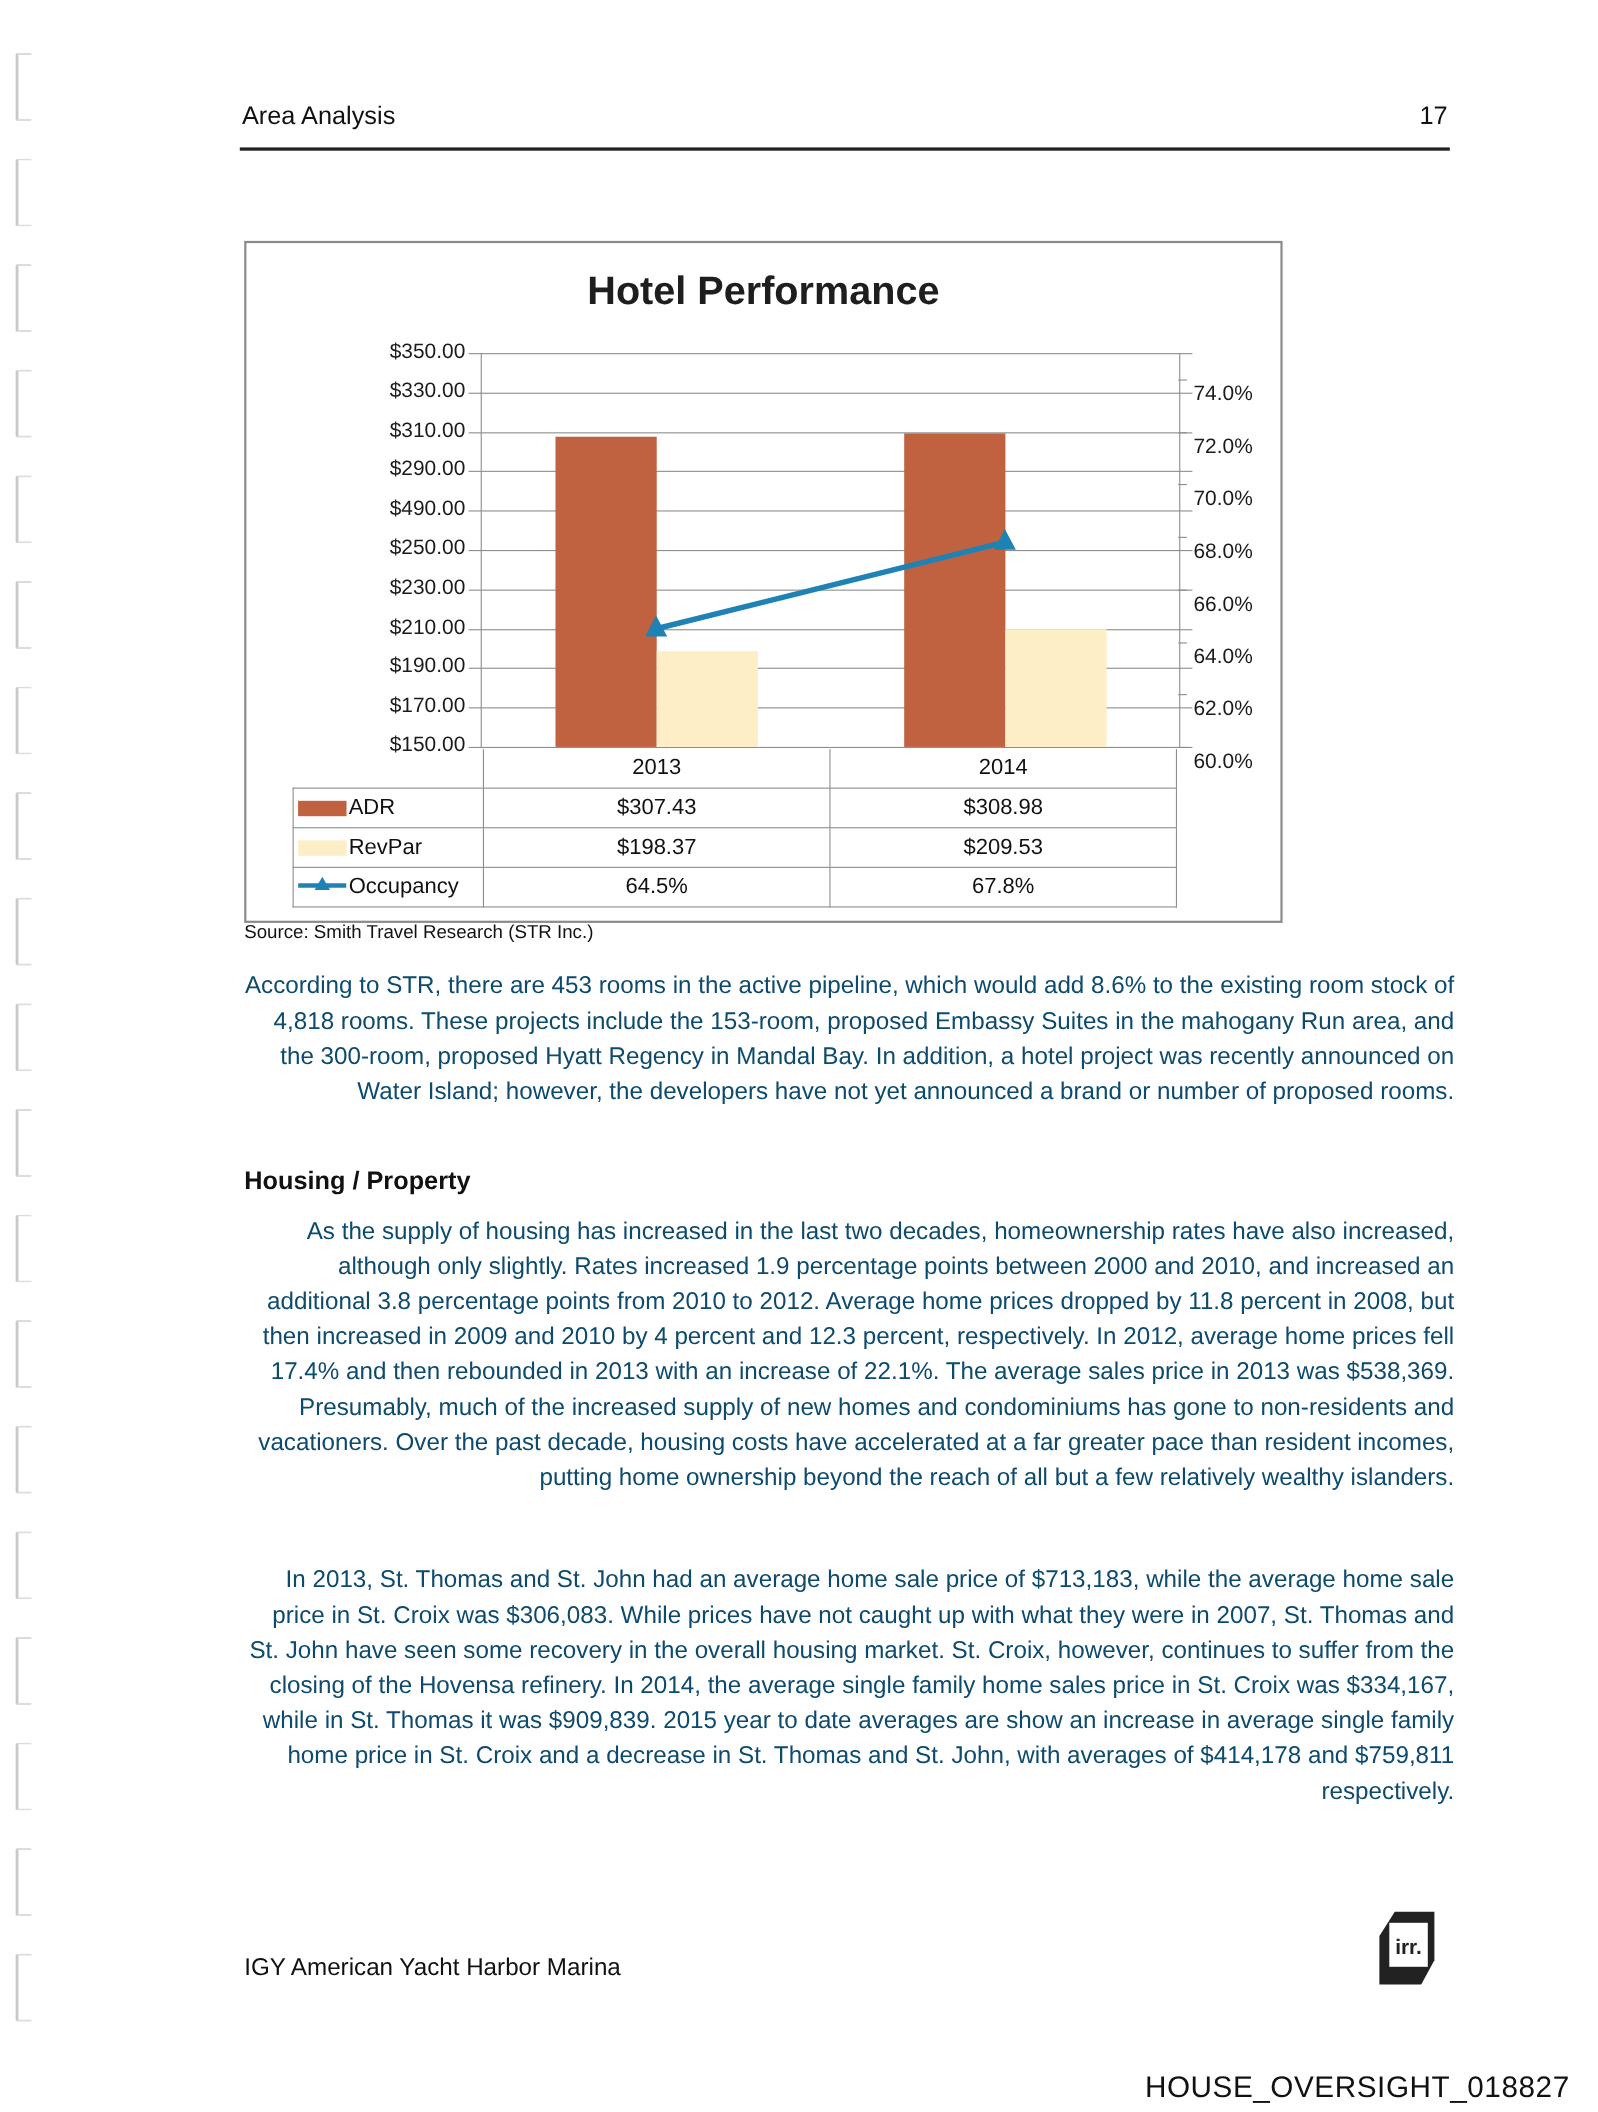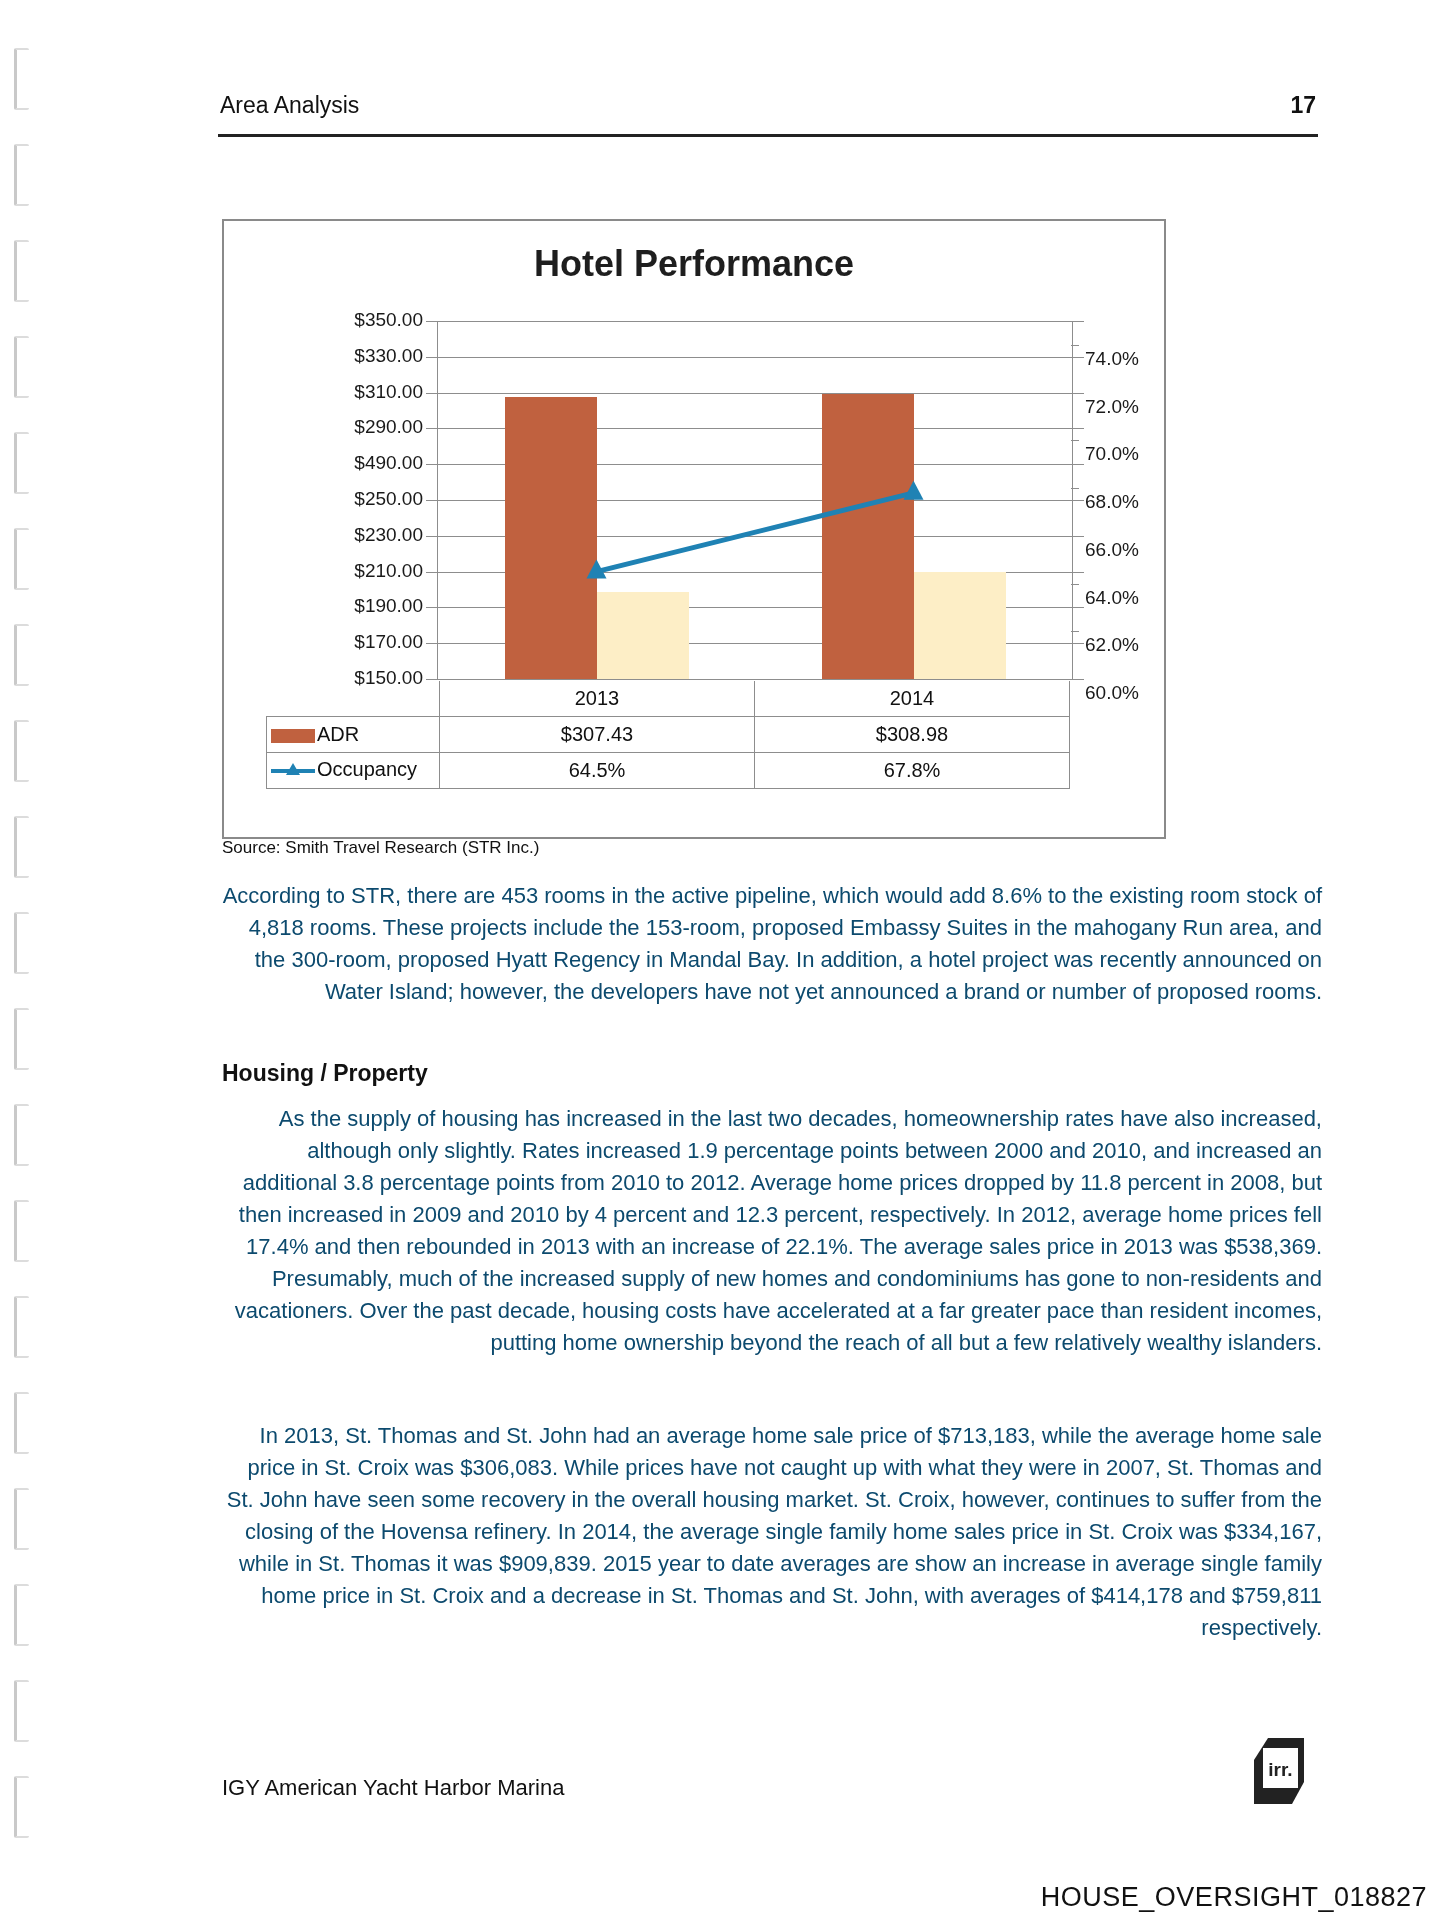--- a/index.html
+++ b/index.html
@@ -3,21 +3,21 @@
 <meta charset="utf-8">
 <style>
   html, body { margin:0; padding:0; }
   body { width:1453px; height:1920px; background:#ffffff; position:relative; overflow:hidden;
          font-family:"Liberation Sans", sans-serif; color:#111; }
   .binding-marks { position:absolute; left:14px; top:48px; width:24px; }
   .bind-mark { position:absolute; left:0; width:12px; height:58px; border-left:3px solid #c9c9c9;
                border-top:2px solid #dcdcdc; border-bottom:2px solid #dcdcdc; border-radius:2px; }
   .header { position:absolute; left:220px; top:92px; width:1096px; }
   .header-title { position:absolute; left:0; top:0; font-size:23px; }
-  .header-page { position:absolute; right:0; top:0; font-size:23px;font-weight:bold; }
+  .header-page { position:absolute; right:0; top:0; font-size:23px; }
   .header-rule { position:absolute; left:218px; top:134px; width:1100px; height:3px; background:#222; }
 
   .chart-frame { position:absolute; left:222px; top:219px; width:940px; height:616px;
                  border:2px solid #8a8a8a; background:#fff; }
   .chart-title { position:absolute; left:0; width:100%; top:22px; text-align:center;
                  font-size:36px; font-weight:bold; color:#1e1e1e; }
   .plot { position:absolute; left:213px; top:100px; width:634px; height:358px;
           border-left:1px solid #8d8d8d; border-right:1px solid #8d8d8d; }
   .gridline { position:absolute; left:-12px; width:658px; height:1px; background:#8d8d8d; }
   .ytick { position:absolute; width:120px; text-align:right; font-size:19px; color:#1a1a1a; }
@@ -131,20 +131,25 @@
       <td class="blank"></td>
       <td class="val">2013</td>
       <td class="val">2014</td>
     </tr>
     <tr>
       <td class="lbl"><span class="swatch" style="background:#c0613f"></span><span>ADR</span></td>
       <td class="val">$307.43</td>
       <td class="val">$308.98</td>
     </tr>
     <tr>
+      <td class="lbl"><span class="swatch" style="background:#fdeec6"></span><span>RevPar</span></td>
+      <td class="val">$198.37</td>
+      <td class="val">$209.53</td>
+    </tr>
+    <tr>
       <td class="lbl"><span style="display:inline-block;vertical-align:middle;margin-right:2px"><svg width="44" height="16">
                 <line x1="0" y1="9" x2="44" y2="9" stroke="#1f82b4" stroke-width="4"></line>
                 <polygon points="22,1 29,13 15,13" fill="#1f82b4"></polygon>
               </svg></span><span>Occupancy</span></td>
       <td class="val">64.5%</td>
       <td class="val">67.8%</td>
     </tr>
   </tbody>
     </table>
 </div>

